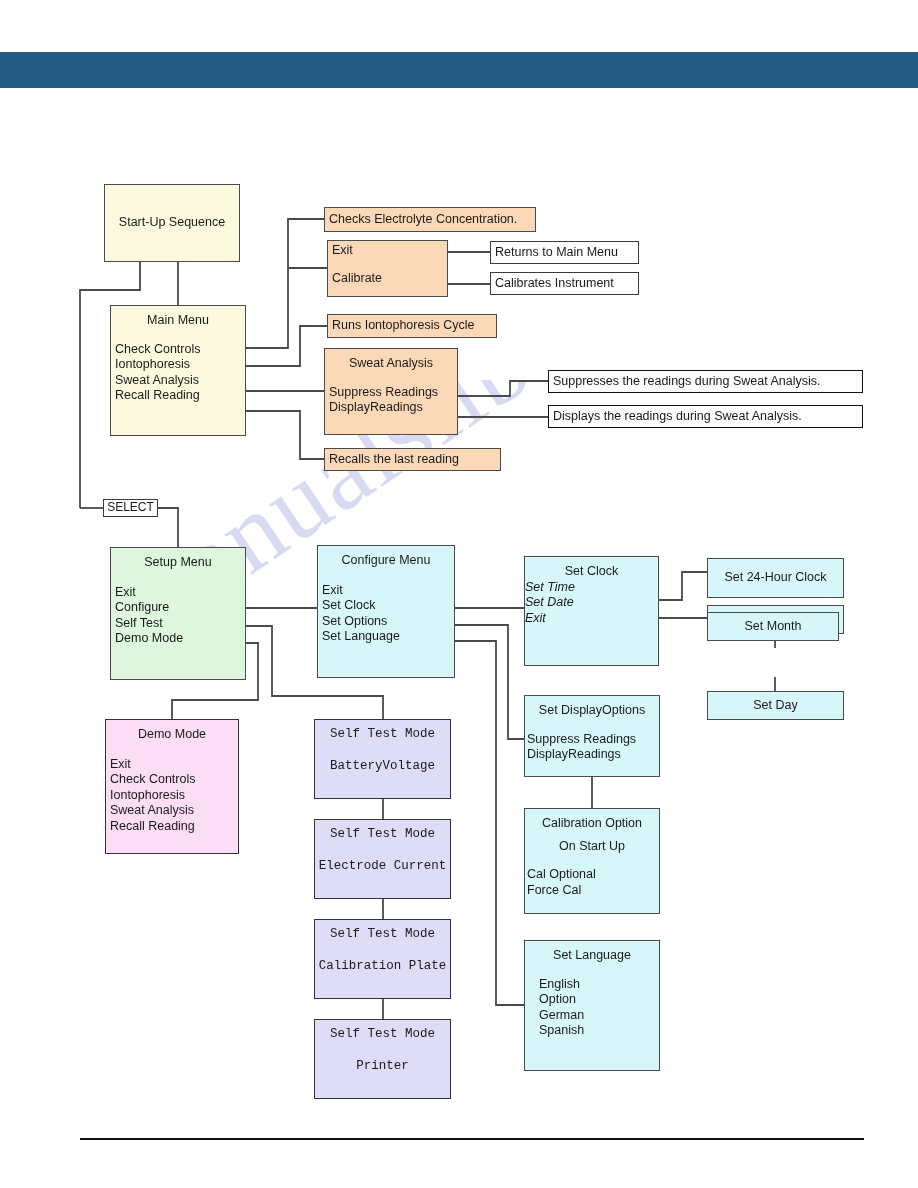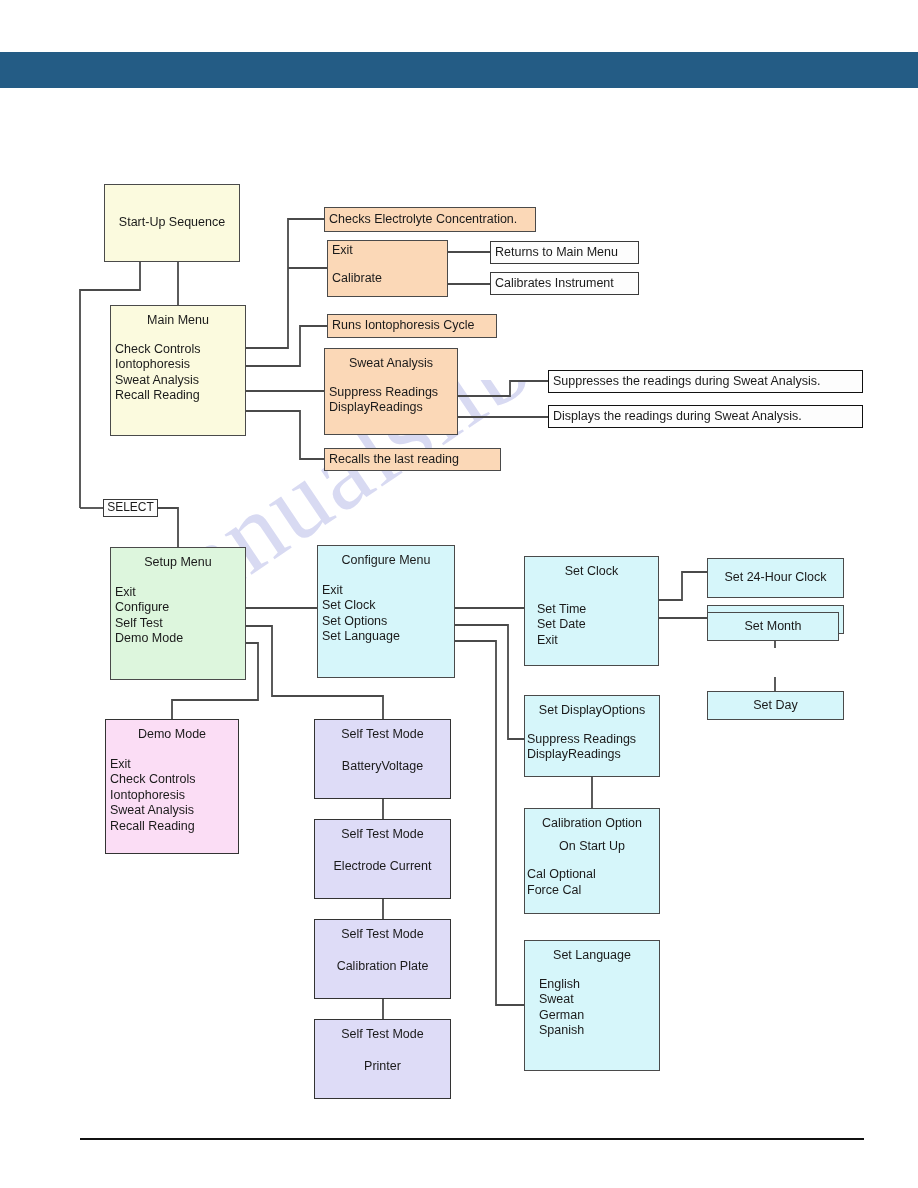--- a/index.html
+++ b/index.html
@@ -77,21 +77,21 @@
     display:flex;align-items:center;
   }
   .node.left-text .title{text-align:left;padding-left:4px;}
 
   
   .fill-cream   {background:#fbfade;}
   .fill-peach   {background:#fbd8b7;}
   .fill-green   {background:#ddf6dd;}
   .fill-cyan    {background:#d6f6fa;}
   .fill-pink    {background:#fbddf5;}
-  .fill-lav     {background:#dedcf7;}
+  .fill-lav     {background:#dedcf7;font-family:Liberation Mono, monospace;}
   .fill-plain   {background:#fdfdfd;border-color:#3a3a3a;border-width:1.4px;}
 
   .node.pad-top .title{margin-top:7px;}
 </style>
 </head>
 <body>
 
 <div id="page">
 
   <div class="header-bar"></div>
@@ -232,21 +232,21 @@
       <span class="items" style="margin-top:14px;padding-left:4px;">
         <span>Exit</span>
         <span>Set Clock</span>
         <span>Set Options</span>
         <span>Set Language</span>
       </span>
     </div>
 
     <div class="node fill-cyan pad-top" style="left:524px;top:556px;width:135px;height:110px;">
       <span class="title">Set Clock</span>
-      <span class="items" style="margin-top:22px;padding-left:12px;">
+      <span class="items" style="margin-top:0;padding-left:0;font-style:italic;">
         <span>Set Time</span>
         <span>Set Date</span>
         <span>Exit</span>
       </span>
     </div>
 
     <div class="node fill-cyan center-only" style="left:707px;top:558px;width:137px;height:40px;">
       <span class="title">Set 24-Hour Clock</span>
     </div>
 
@@ -276,21 +276,21 @@
       <span class="items" style="margin-top:13px;padding-left:2px;">
         <span>Cal Optional</span>
         <span>Force Cal</span>
       </span>
     </div>
 
     <div class="node fill-cyan pad-top" style="left:524px;top:940px;width:136px;height:131px;">
       <span class="title">Set Language</span>
       <span class="items" style="margin-top:13px;padding-left:14px;">
         <span>English</span>
-        <span>Sweat</span>
+        <span>Option</span>
         <span>German</span>
         <span>Spanish</span>
       </span>
     </div>
 
     <div class="node fill-pink pad-top" style="left:105px;top:719px;width:134px;height:135px;border-color:#333;">
       <span class="title">Demo Mode</span>
       <span class="items" style="margin-top:14px;padding-left:4px;">
         <span>Exit</span>
         <span>Check Controls</span>

